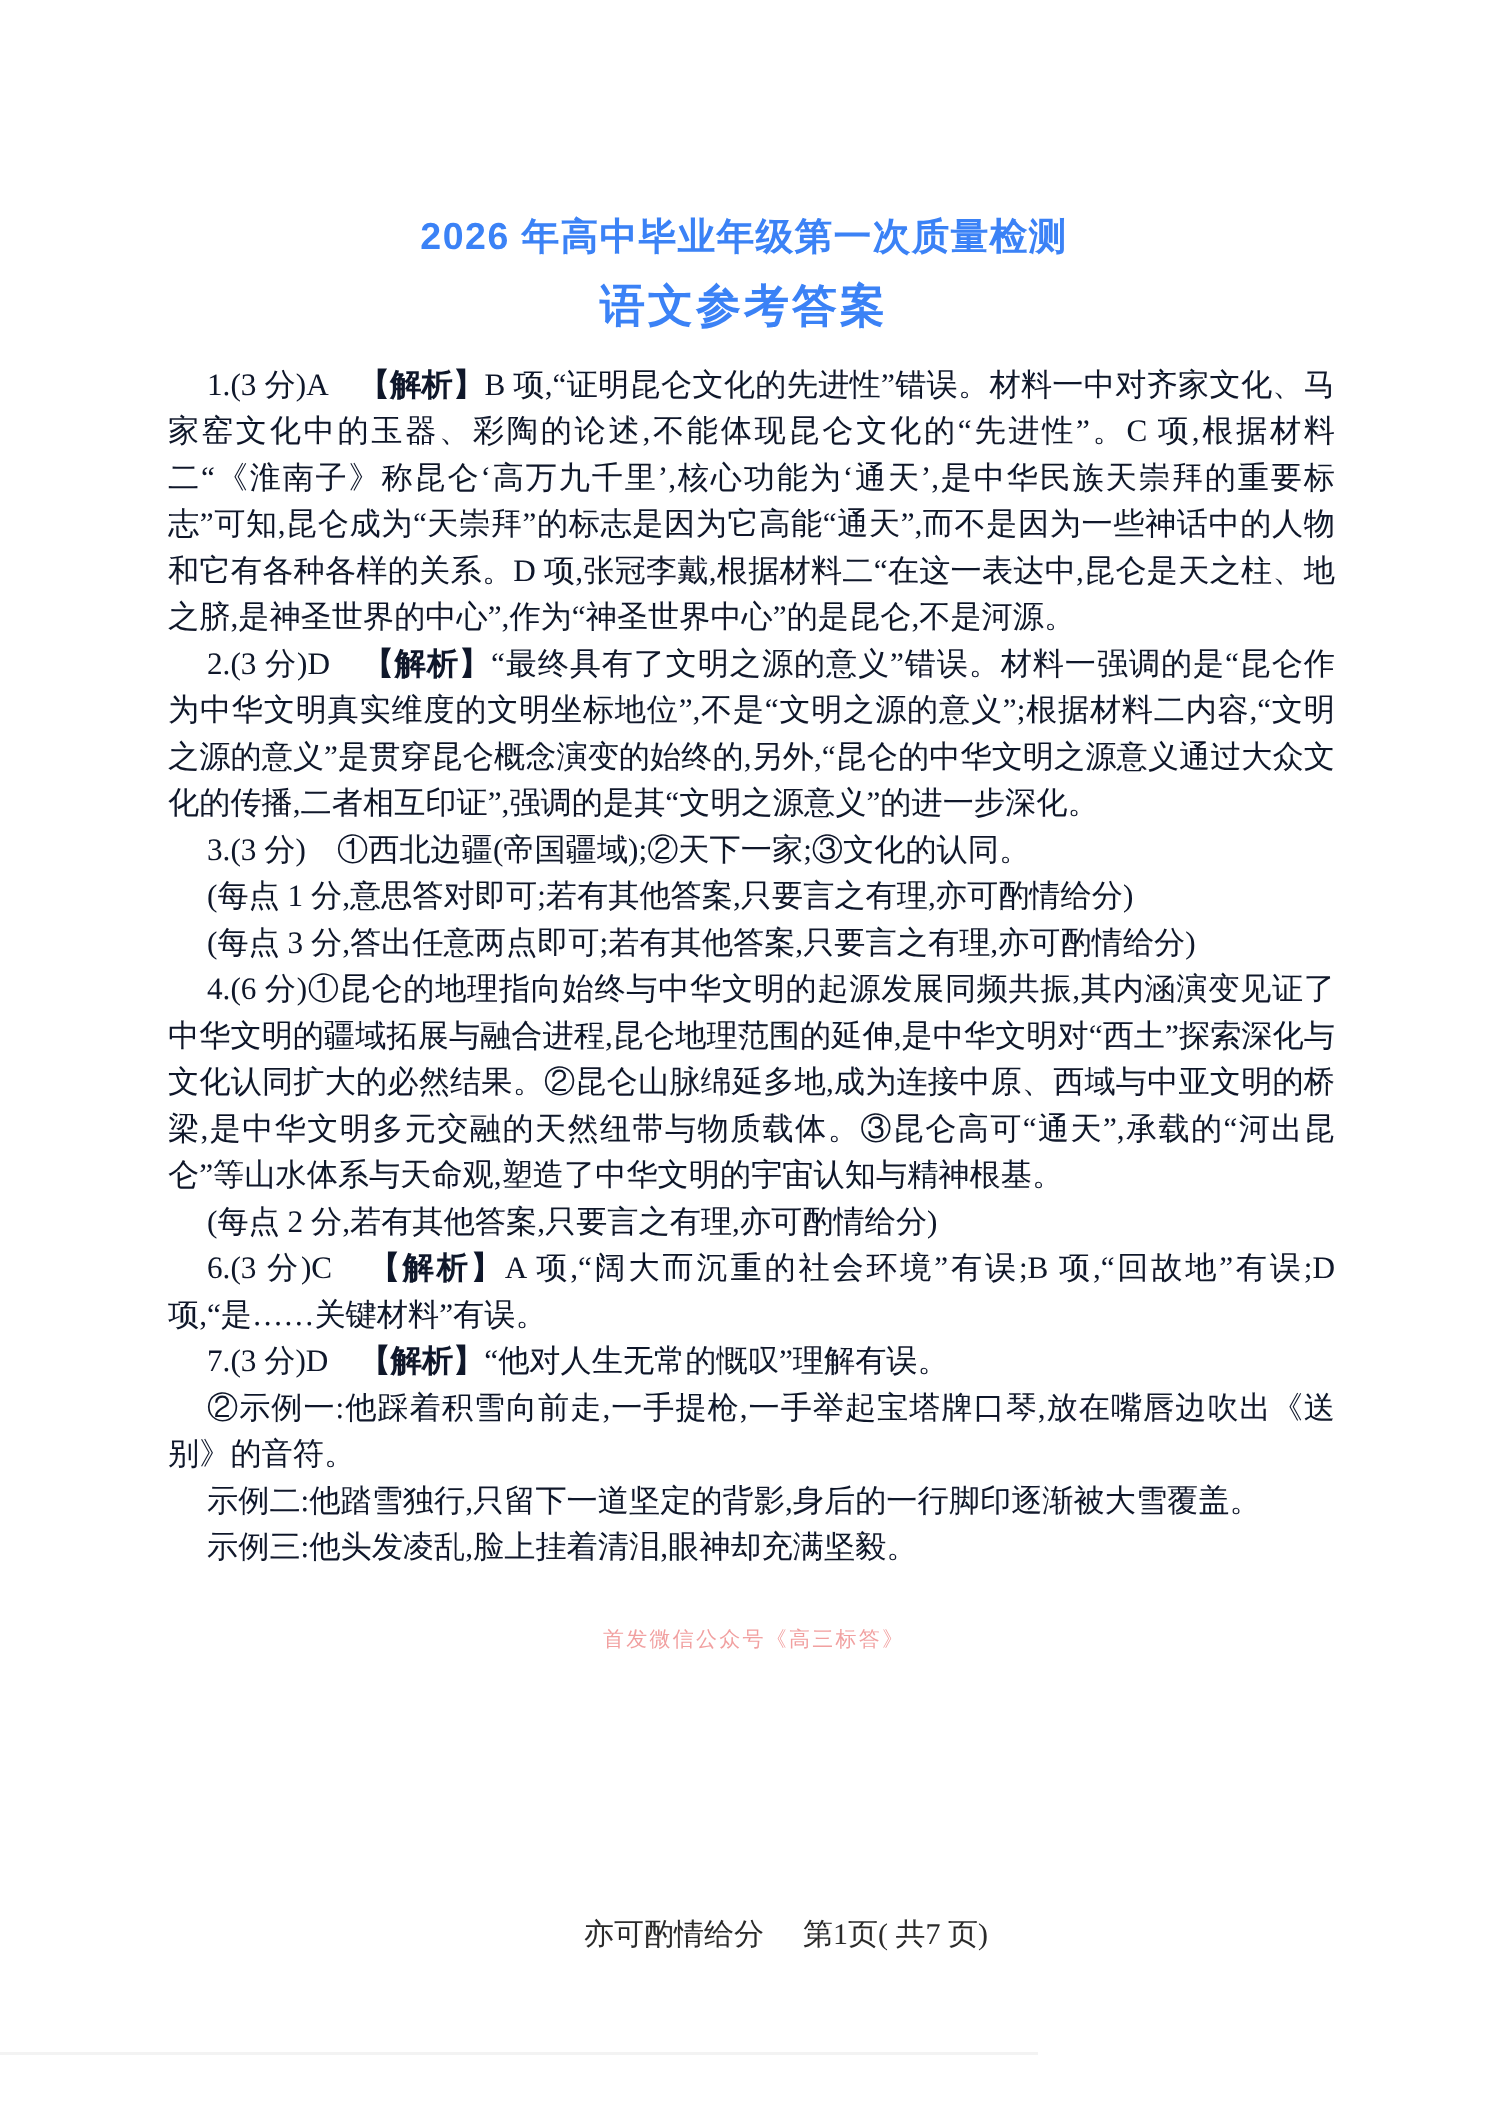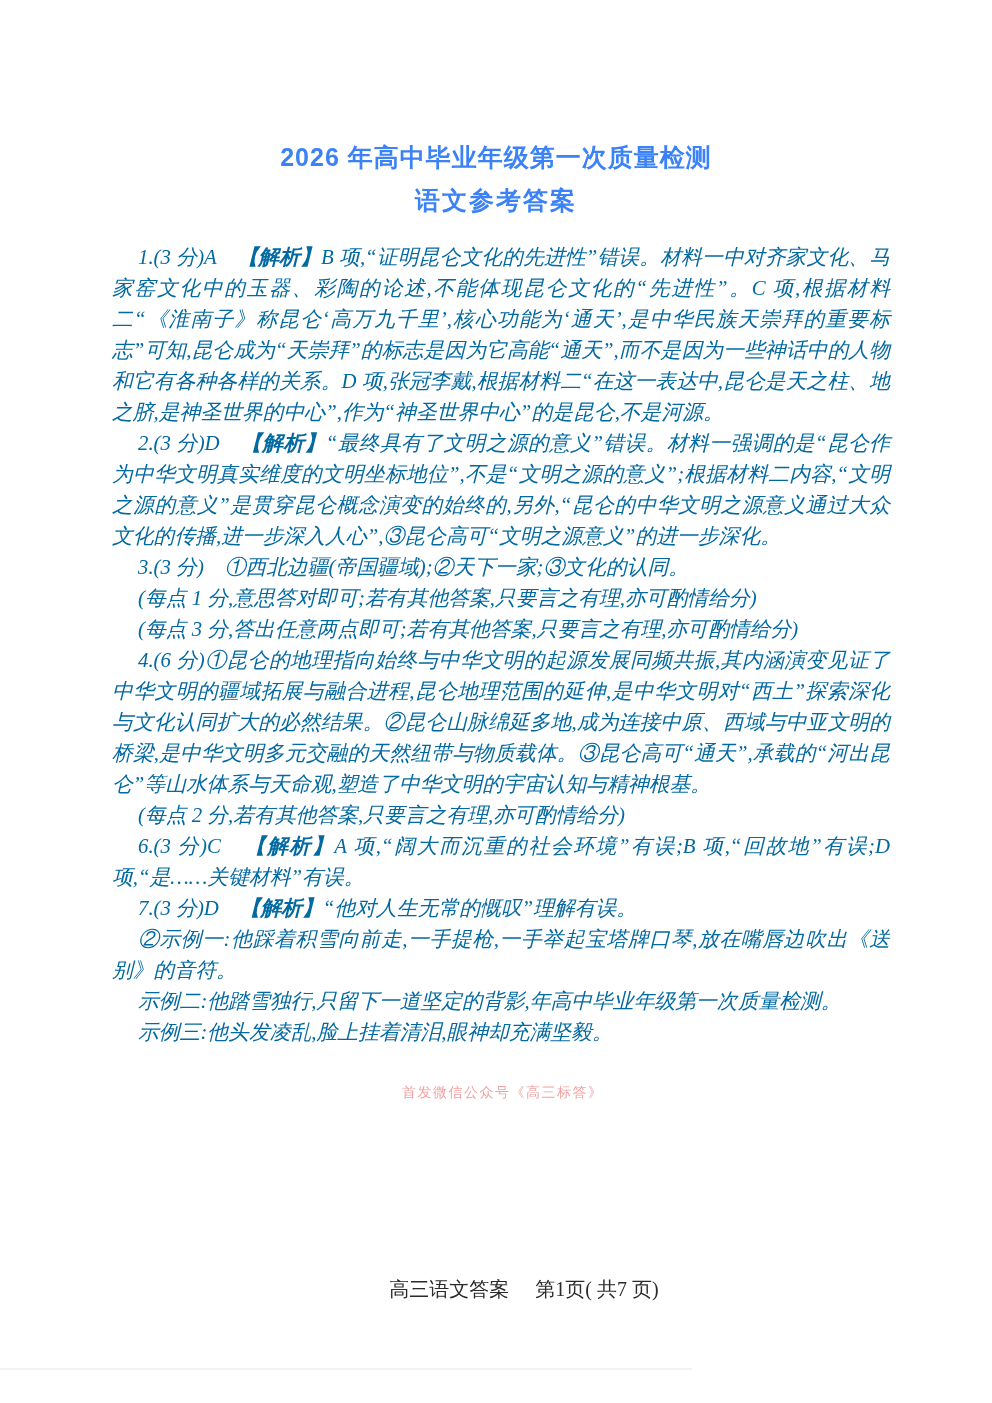--- a/index.html
+++ b/index.html
@@ -25,38 +25,37 @@
     color: #3b82f6;
     margin: 0;
   }
   .title1 {
     top: 141px;
     font-size: 25px;
     letter-spacing: 1px;
   }
   .title2 {
     top: 184px;
-    font-size: 25px;
+    font-size: 30px;
     letter-spacing: 2px;
   }
   .content {
     position: absolute;
     left: 112px;
     top: 241px;
     width: 778px;
   }
   .para {
     margin: 0;
     font-family: "Liberation Serif", "DejaVu Serif", serif;
     font-size: 20.8px;
     line-height: 31px;
     text-align: justify;
     text-indent: 26px;
-    color: #0369a1;
-    font-style: italic;
+    color: #0f172a;
   }
   .jiexi {
     font-weight: bold;
     font-family: "Liberation Sans", "DejaVu Sans", sans-serif;
   }
   .watermark {
     position: absolute;
     left: 402px;
     top: 1084px;
     font-family: "Liberation Serif", "DejaVu Serif", serif;
@@ -90,31 +89,31 @@
 </style>
 </head>
 <body>
 
 <div class="page">
   <h1 class="title1">2026 年高中毕业年级第一次质量检测</h1>
   <h2 class="title2">语文参考答案</h2>
 
   <div class="content">
       <p class="para"><span>1.(3 分)A　</span><span class="jiexi">【解析】</span><span>B 项,“证明昆仑文化的先进性”错误。材料一中对齐家文化、马家窑文化中的玉器、彩陶的论述,不能体现昆仑文化的“先进性”。C 项,根据材料二“《淮南子》称昆仑‘高万九千里’,核心功能为‘通天’,是中华民族天崇拜的重要标志”可知,昆仑成为“天崇拜”的标志是因为它高能“通天”,而不是因为一些神话中的人物和它有各种各样的关系。D 项,张冠李戴,根据材料二“在这一表达中,昆仑是天之柱、地之脐,是神圣世界的中心”,作为“神圣世界中心”的是昆仑,不是河源。</span></p>
-      <p class="para"><span>2.(3 分)D　</span><span class="jiexi">【解析】</span><span>“最终具有了文明之源的意义”错误。材料一强调的是“昆仑作为中华文明真实维度的文明坐标地位”,不是“文明之源的意义”;根据材料二内容,“文明之源的意义”是贯穿昆仑概念演变的始终的,另外,“昆仑的中华文明之源意义通过大众文化的传播,进一步深入人心”,③昆仑高可“文明之源意义”的进一步深化。</span></p>
+      <p class="para"><span>2.(3 分)D　</span><span class="jiexi">【解析】</span><span>“最终具有了文明之源的意义”错误。材料一强调的是“昆仑作为中华文明真实维度的文明坐标地位”,不是“文明之源的意义”;根据材料二内容,“文明之源的意义”是贯穿昆仑概念演变的始终的,另外,“昆仑的中华文明之源意义通过大众文化的传播,二者相互印证”,强调的是其“文明之源意义”的进一步深化。</span></p>
       <p class="para"><span>3.(3 分)　①西北边疆(帝国疆域);②天下一家;③文化的认同。</span></p>
       <p class="para"><span>(每点 1 分,意思答对即可;若有其他答案,只要言之有理,亦可酌情给分)</span></p>
       <p class="para"><span>(每点 3 分,答出任意两点即可;若有其他答案,只要言之有理,亦可酌情给分)</span></p>
       <p class="para"><span>4.(6 分)①昆仑的地理指向始终与中华文明的起源发展同频共振,其内涵演变见证了中华文明的疆域拓展与融合进程,昆仑地理范围的延伸,是中华文明对“西土”探索深化与文化认同扩大的必然结果。②昆仑山脉绵延多地,成为连接中原、西域与中亚文明的桥梁,是中华文明多元交融的天然纽带与物质载体。③昆仑高可“通天”,承载的“河出昆仑”等山水体系与天命观,塑造了中华文明的宇宙认知与精神根基。</span></p>
       <p class="para"><span>(每点 2 分,若有其他答案,只要言之有理,亦可酌情给分)</span></p>
       <p class="para"><span>6.(3 分)C　</span><span class="jiexi">【解析】</span><span>A 项,“阔大而沉重的社会环境”有误;B 项,“回故地”有误;D 项,“是……关键材料”有误。</span></p>
       <p class="para"><span>7.(3 分)D　</span><span class="jiexi">【解析】</span><span>“他对人生无常的慨叹”理解有误。</span></p>
       <p class="para"><span>②示例一:他踩着积雪向前走,一手提枪,一手举起宝塔牌口琴,放在嘴唇边吹出《送别》的音符。</span></p>
-      <p class="para"><span>示例二:他踏雪独行,只留下一道坚定的背影,年高中毕业年级第一次质量检测。</span></p>
+      <p class="para"><span>示例二:他踏雪独行,只留下一道坚定的背影,身后的一行脚印逐渐被大雪覆盖。</span></p>
       <p class="para"><span>示例三:他头发凌乱,脸上挂着清泪,眼神却充满坚毅。</span></p>
     </div>
 
   <div class="watermark" style="color: rgb(239, 144, 144);">首发微信公众号《高三标答》</div>
 
-  <div class="footer"><span>高三语文答案</span><span class="fgap"></span><span>第1页( 共7 页)</span></div>
+  <div class="footer"><span>亦可酌情给分</span><span class="fgap"></span><span>第1页( 共7 页)</span></div>
 
   <div class="scan-line"></div>
 </div>
 
 </body></html>

